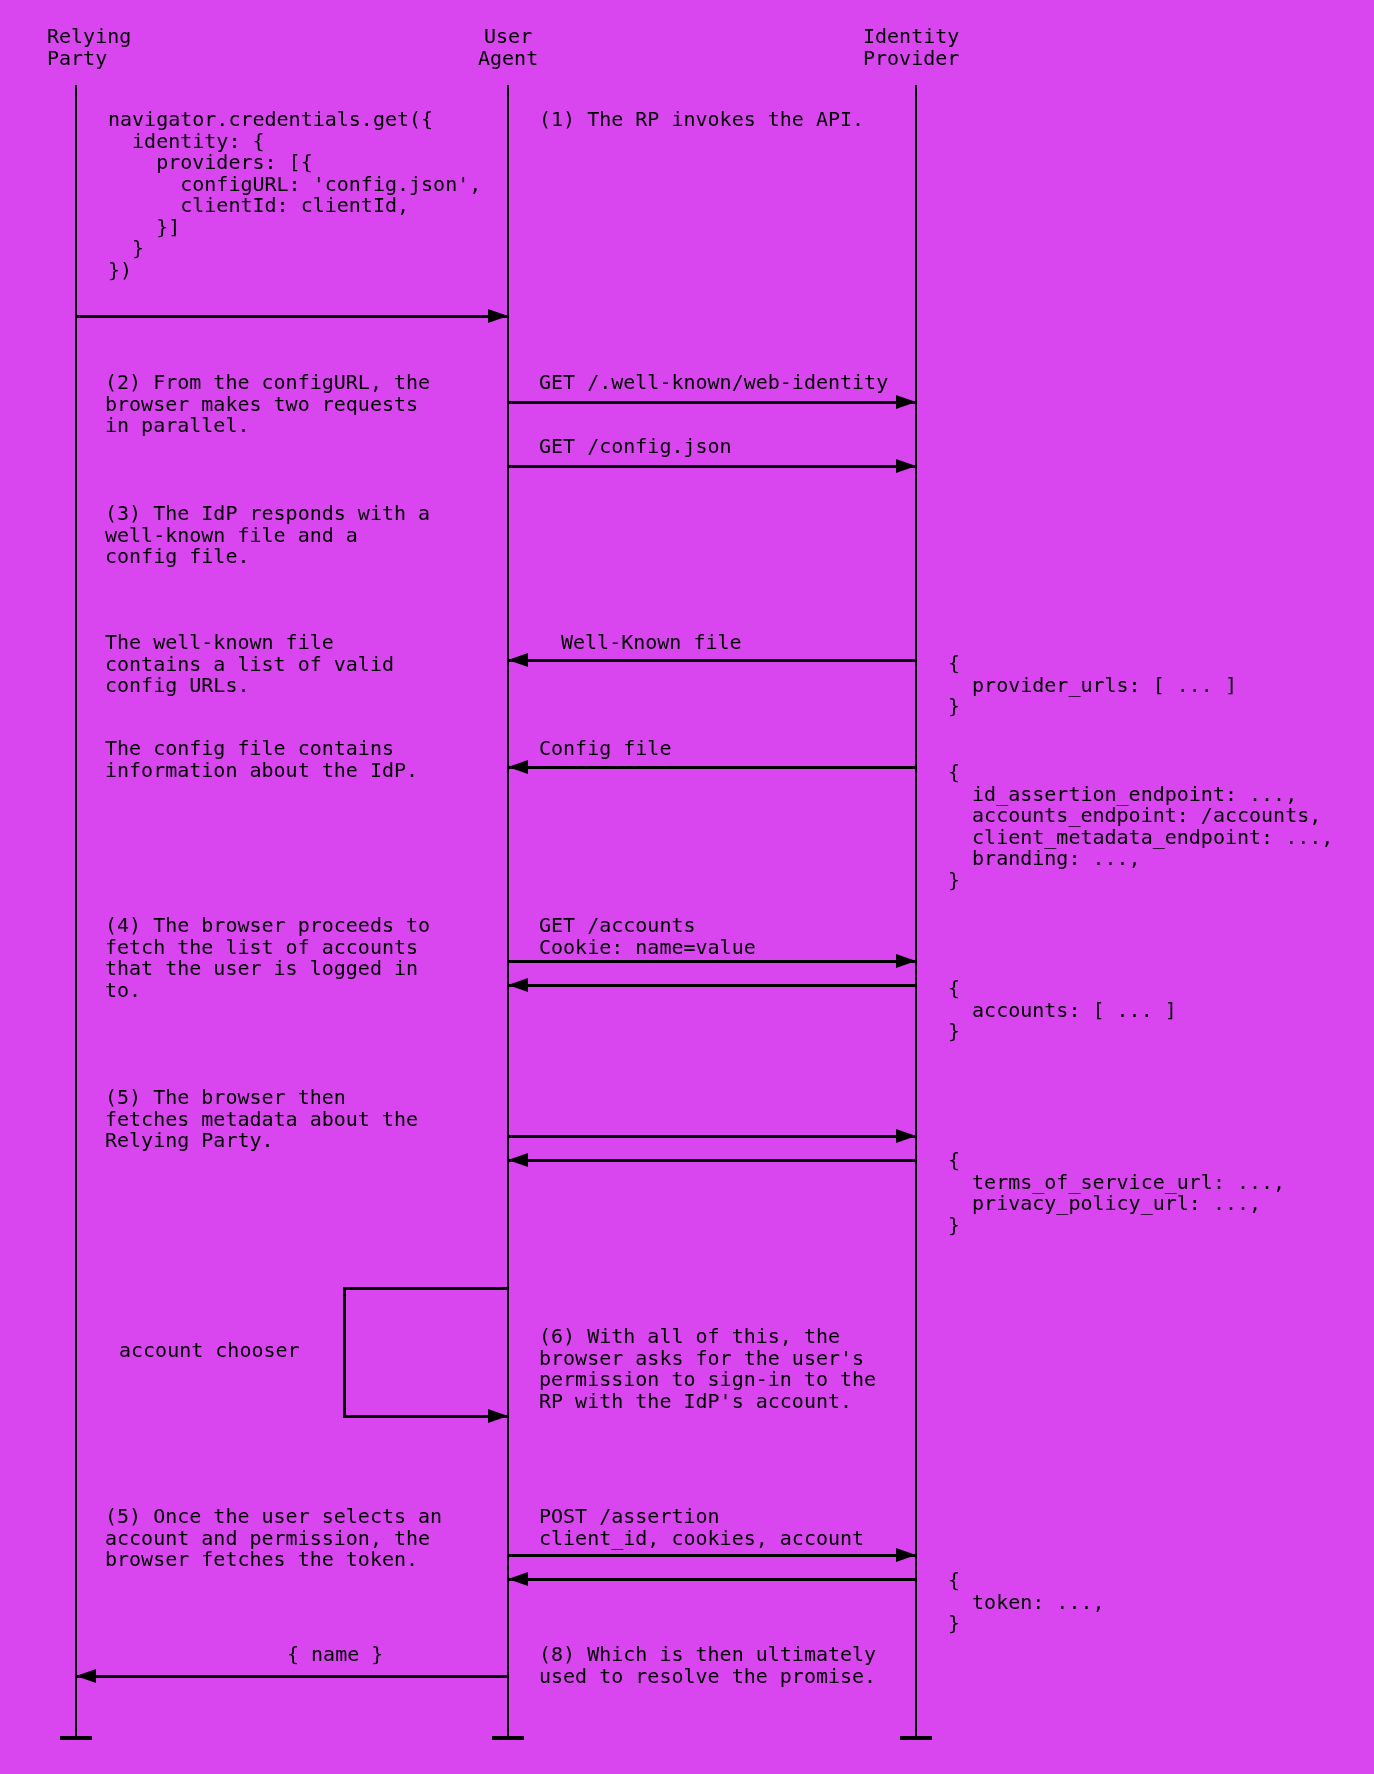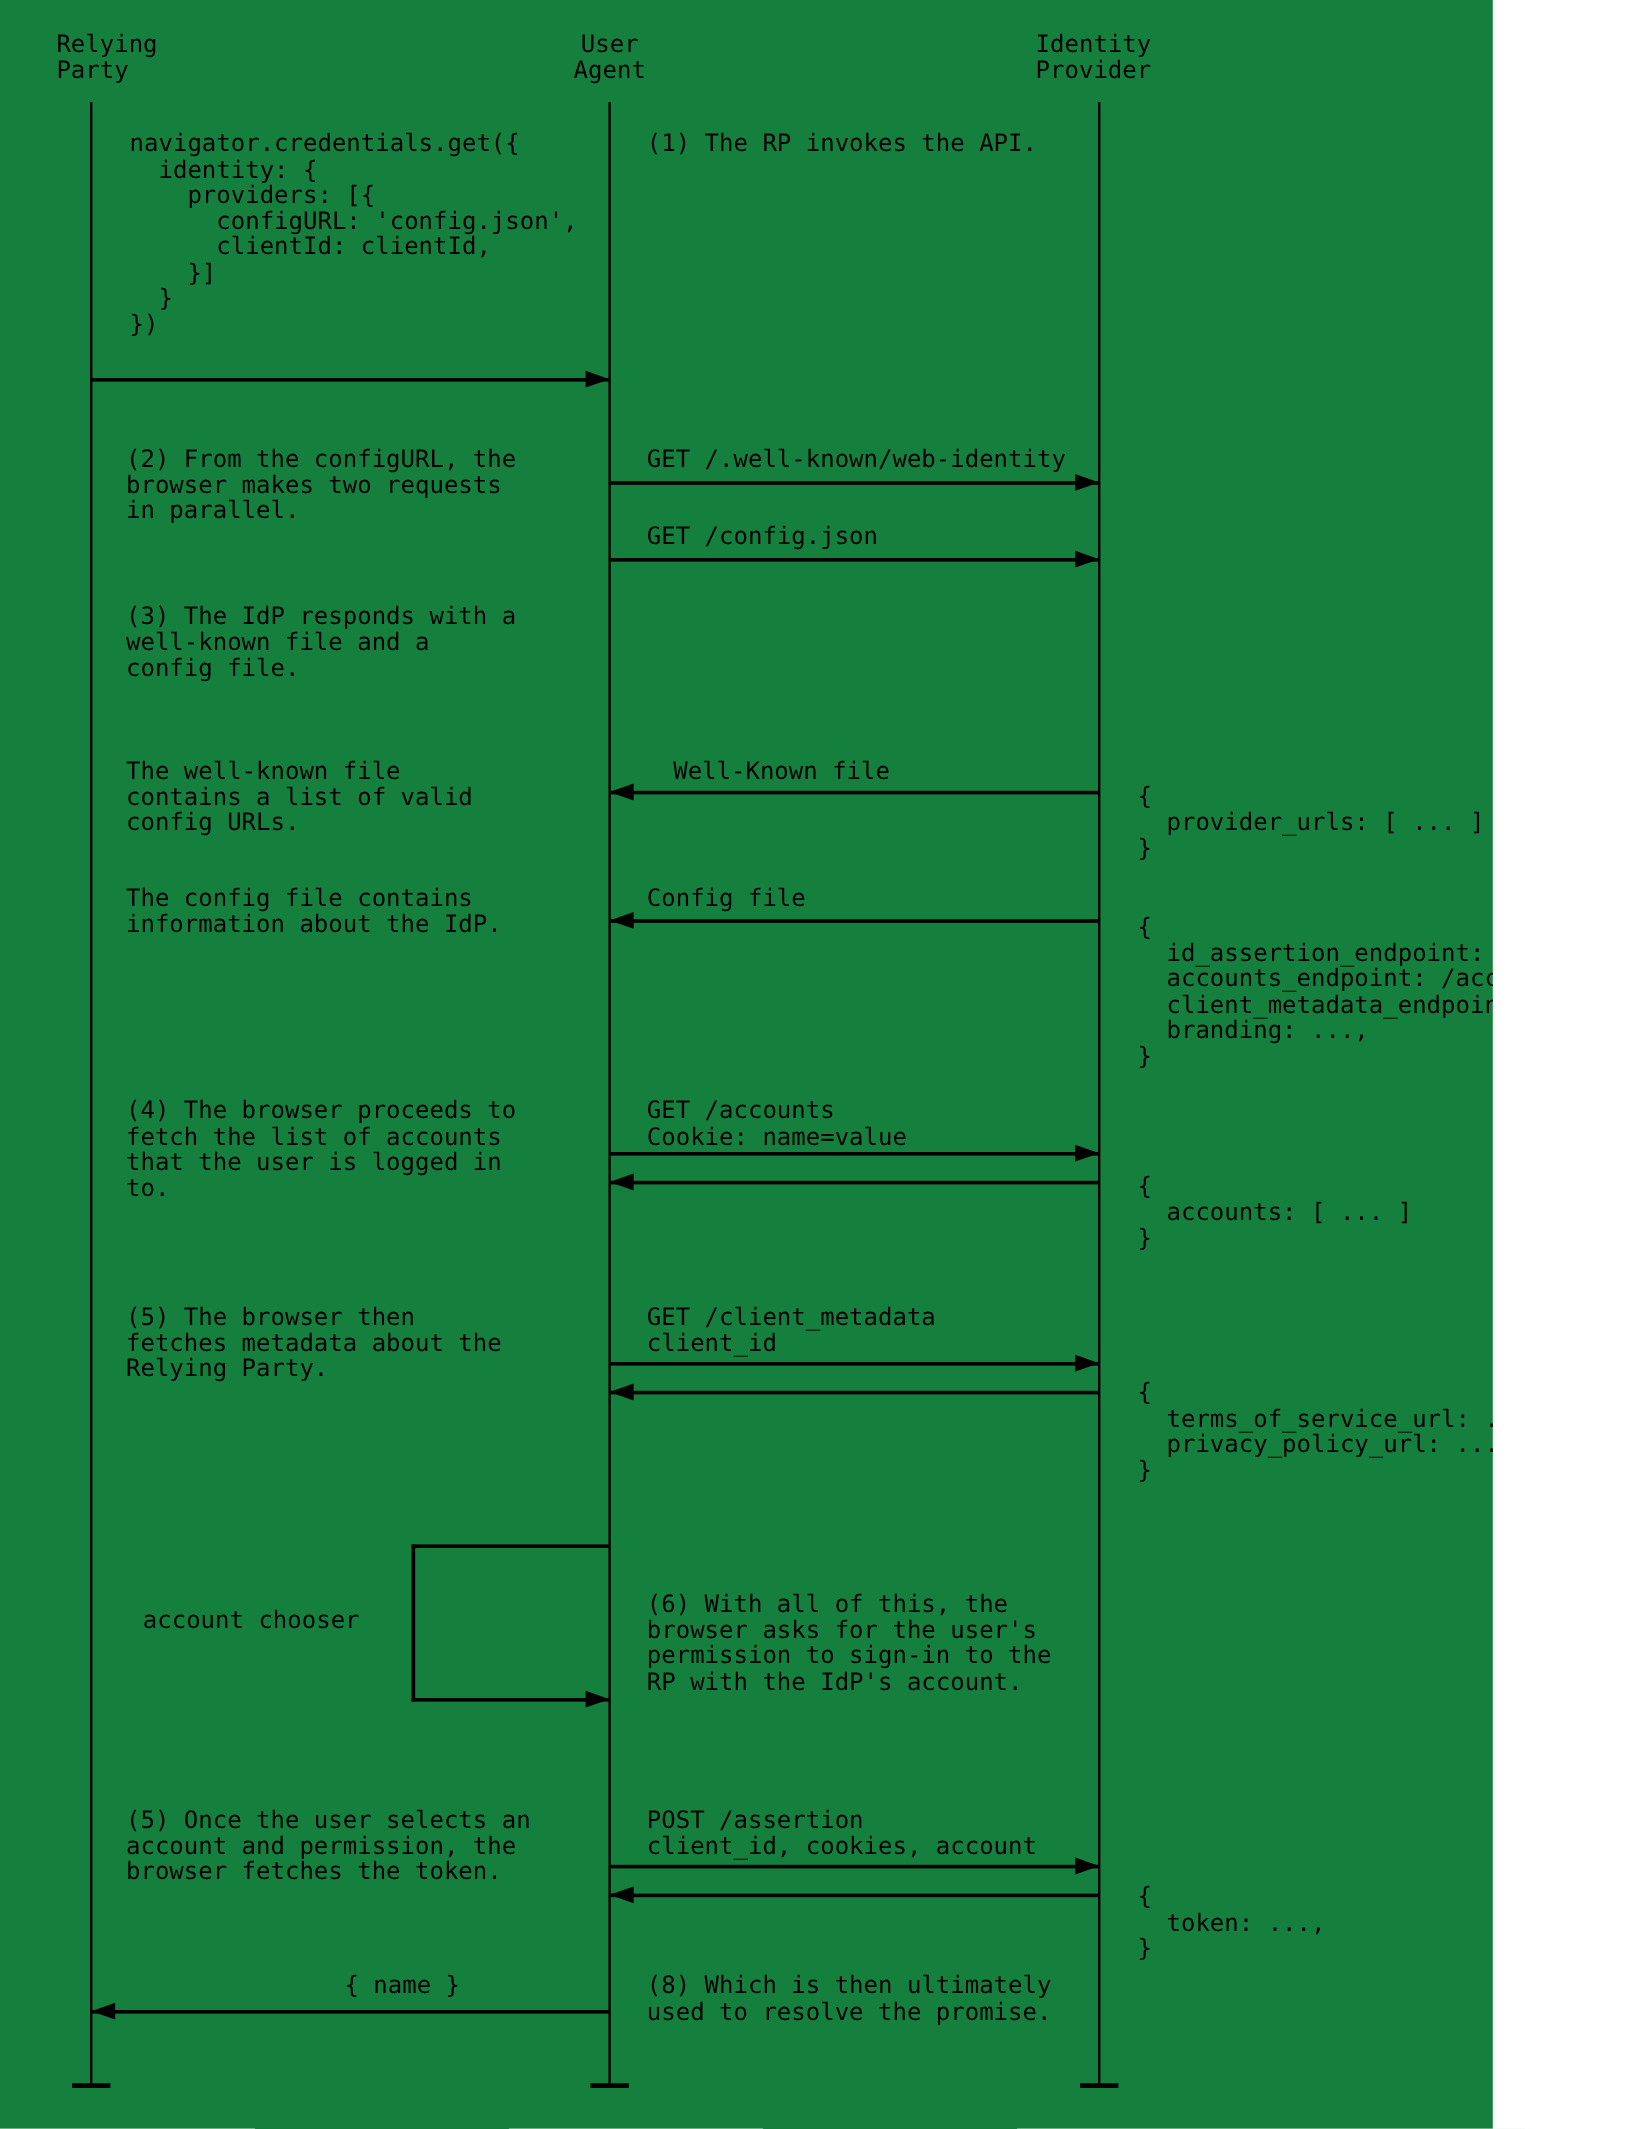--- a/index.html
+++ b/index.html
@@ -1,20 +1,20 @@
 <!DOCTYPE html>
 <html><head>
 <meta charset="utf-8">
 <style>
   html, body { margin: 0; padding: 0; background: #ffffff; }
   #canvas {
     position: relative;
-    width: 1244px;
+    width: 1374px;
     height: 1774px;
-    background: #15803d;
+    background: #d946ef;
     overflow: hidden;
     font-family: "DejaVu Sans Mono", "Liberation Mono", monospace;
     color: #000000;
   }
   .note {
     position: absolute;
     margin: 0;
     white-space: pre;
     font-family: "DejaVu Sans Mono", "Liberation Mono", monospace;
     font-size: 20px;
@@ -105,22 +105,20 @@
 that the user is logged in
 to.</pre>
     <pre class="note" style="left: 539px; top: 915px;">GET /accounts
 Cookie: name=value</pre>
     <pre class="note" style="left: 948px; top: 978px;">{
   accounts: [ ... ]
 }</pre>
     <pre class="note" style="left: 105px; top: 1087px;">(5) The browser then
 fetches metadata about the
 Relying Party.</pre>
-    <pre class="note" style="left: 539px; top: 1087px;">GET /client_metadata
-client_id</pre>
     <pre class="note" style="left: 948px; top: 1150px;">{
   terms_of_service_url: ...,
   privacy_policy_url: ...,
 }</pre>
     <pre class="note" style="left: 539px; top: 1326px;">(6) With all of this, the
 browser asks for the user's
 permission to sign-in to the
 RP with the IdP's account.</pre>
     <pre class="note" style="left: 119px; top: 1340px;">account chooser</pre>
     <pre class="note" style="left: 105px; top: 1506px;">(5) Once the user selects an

